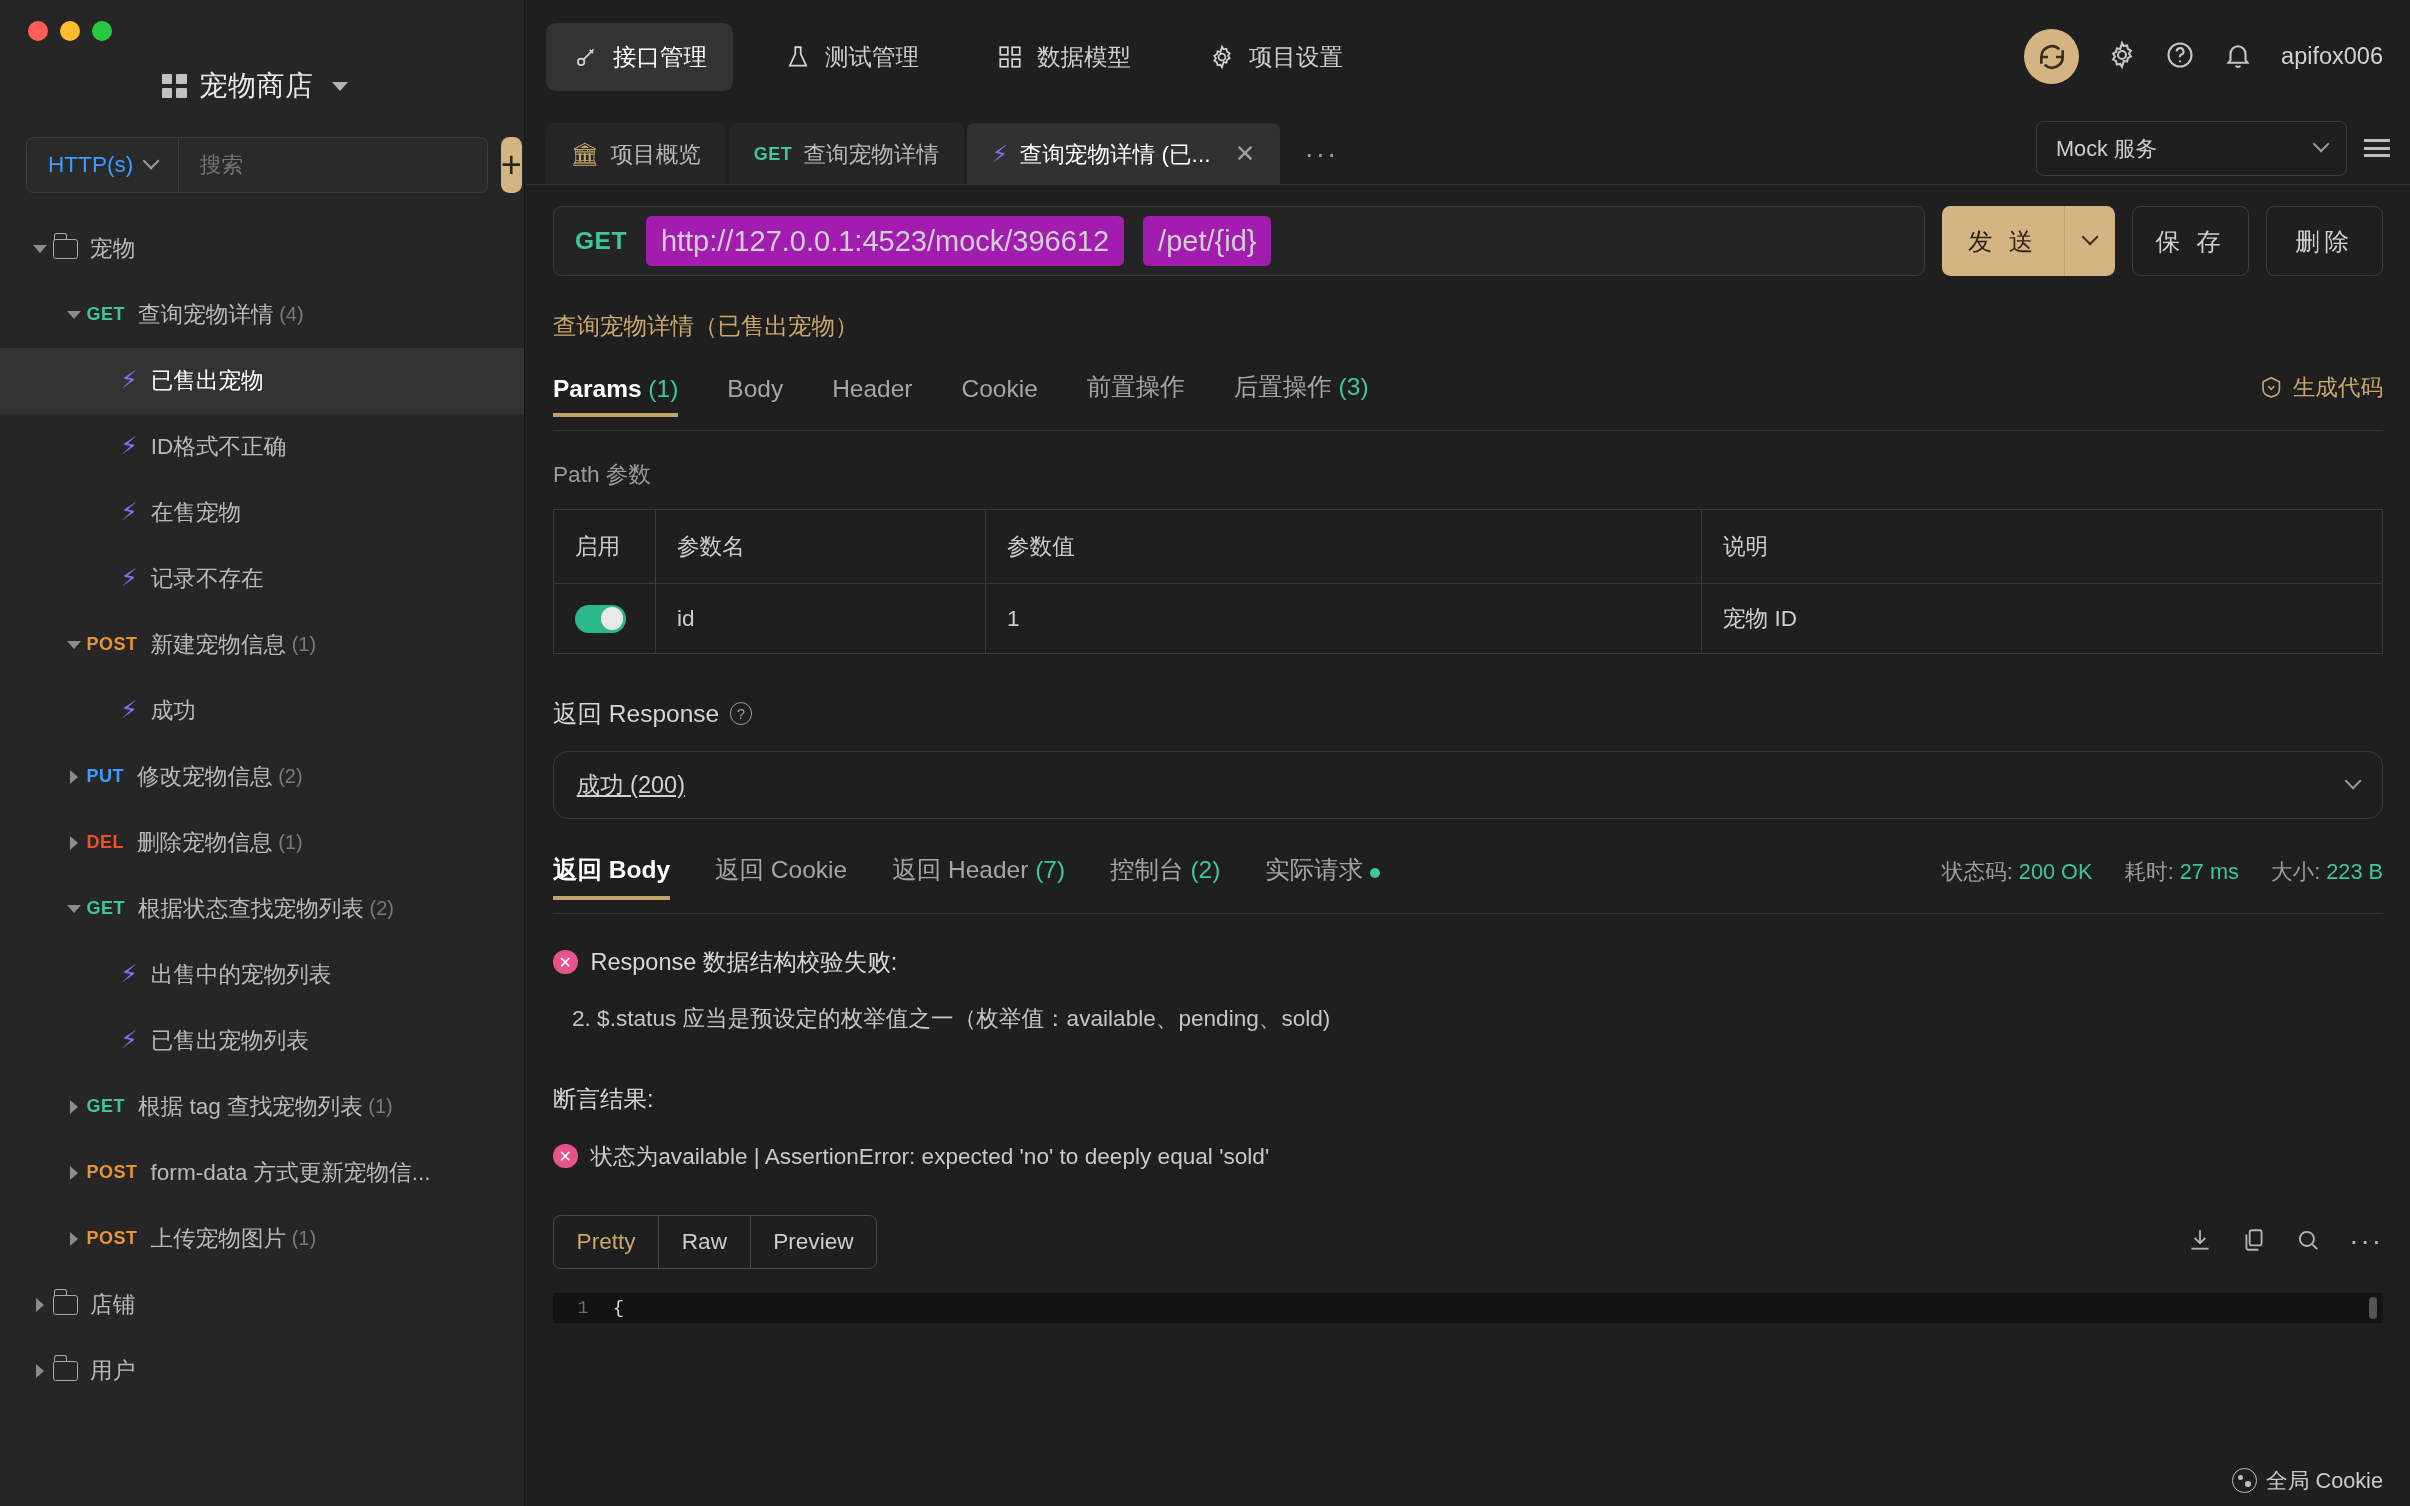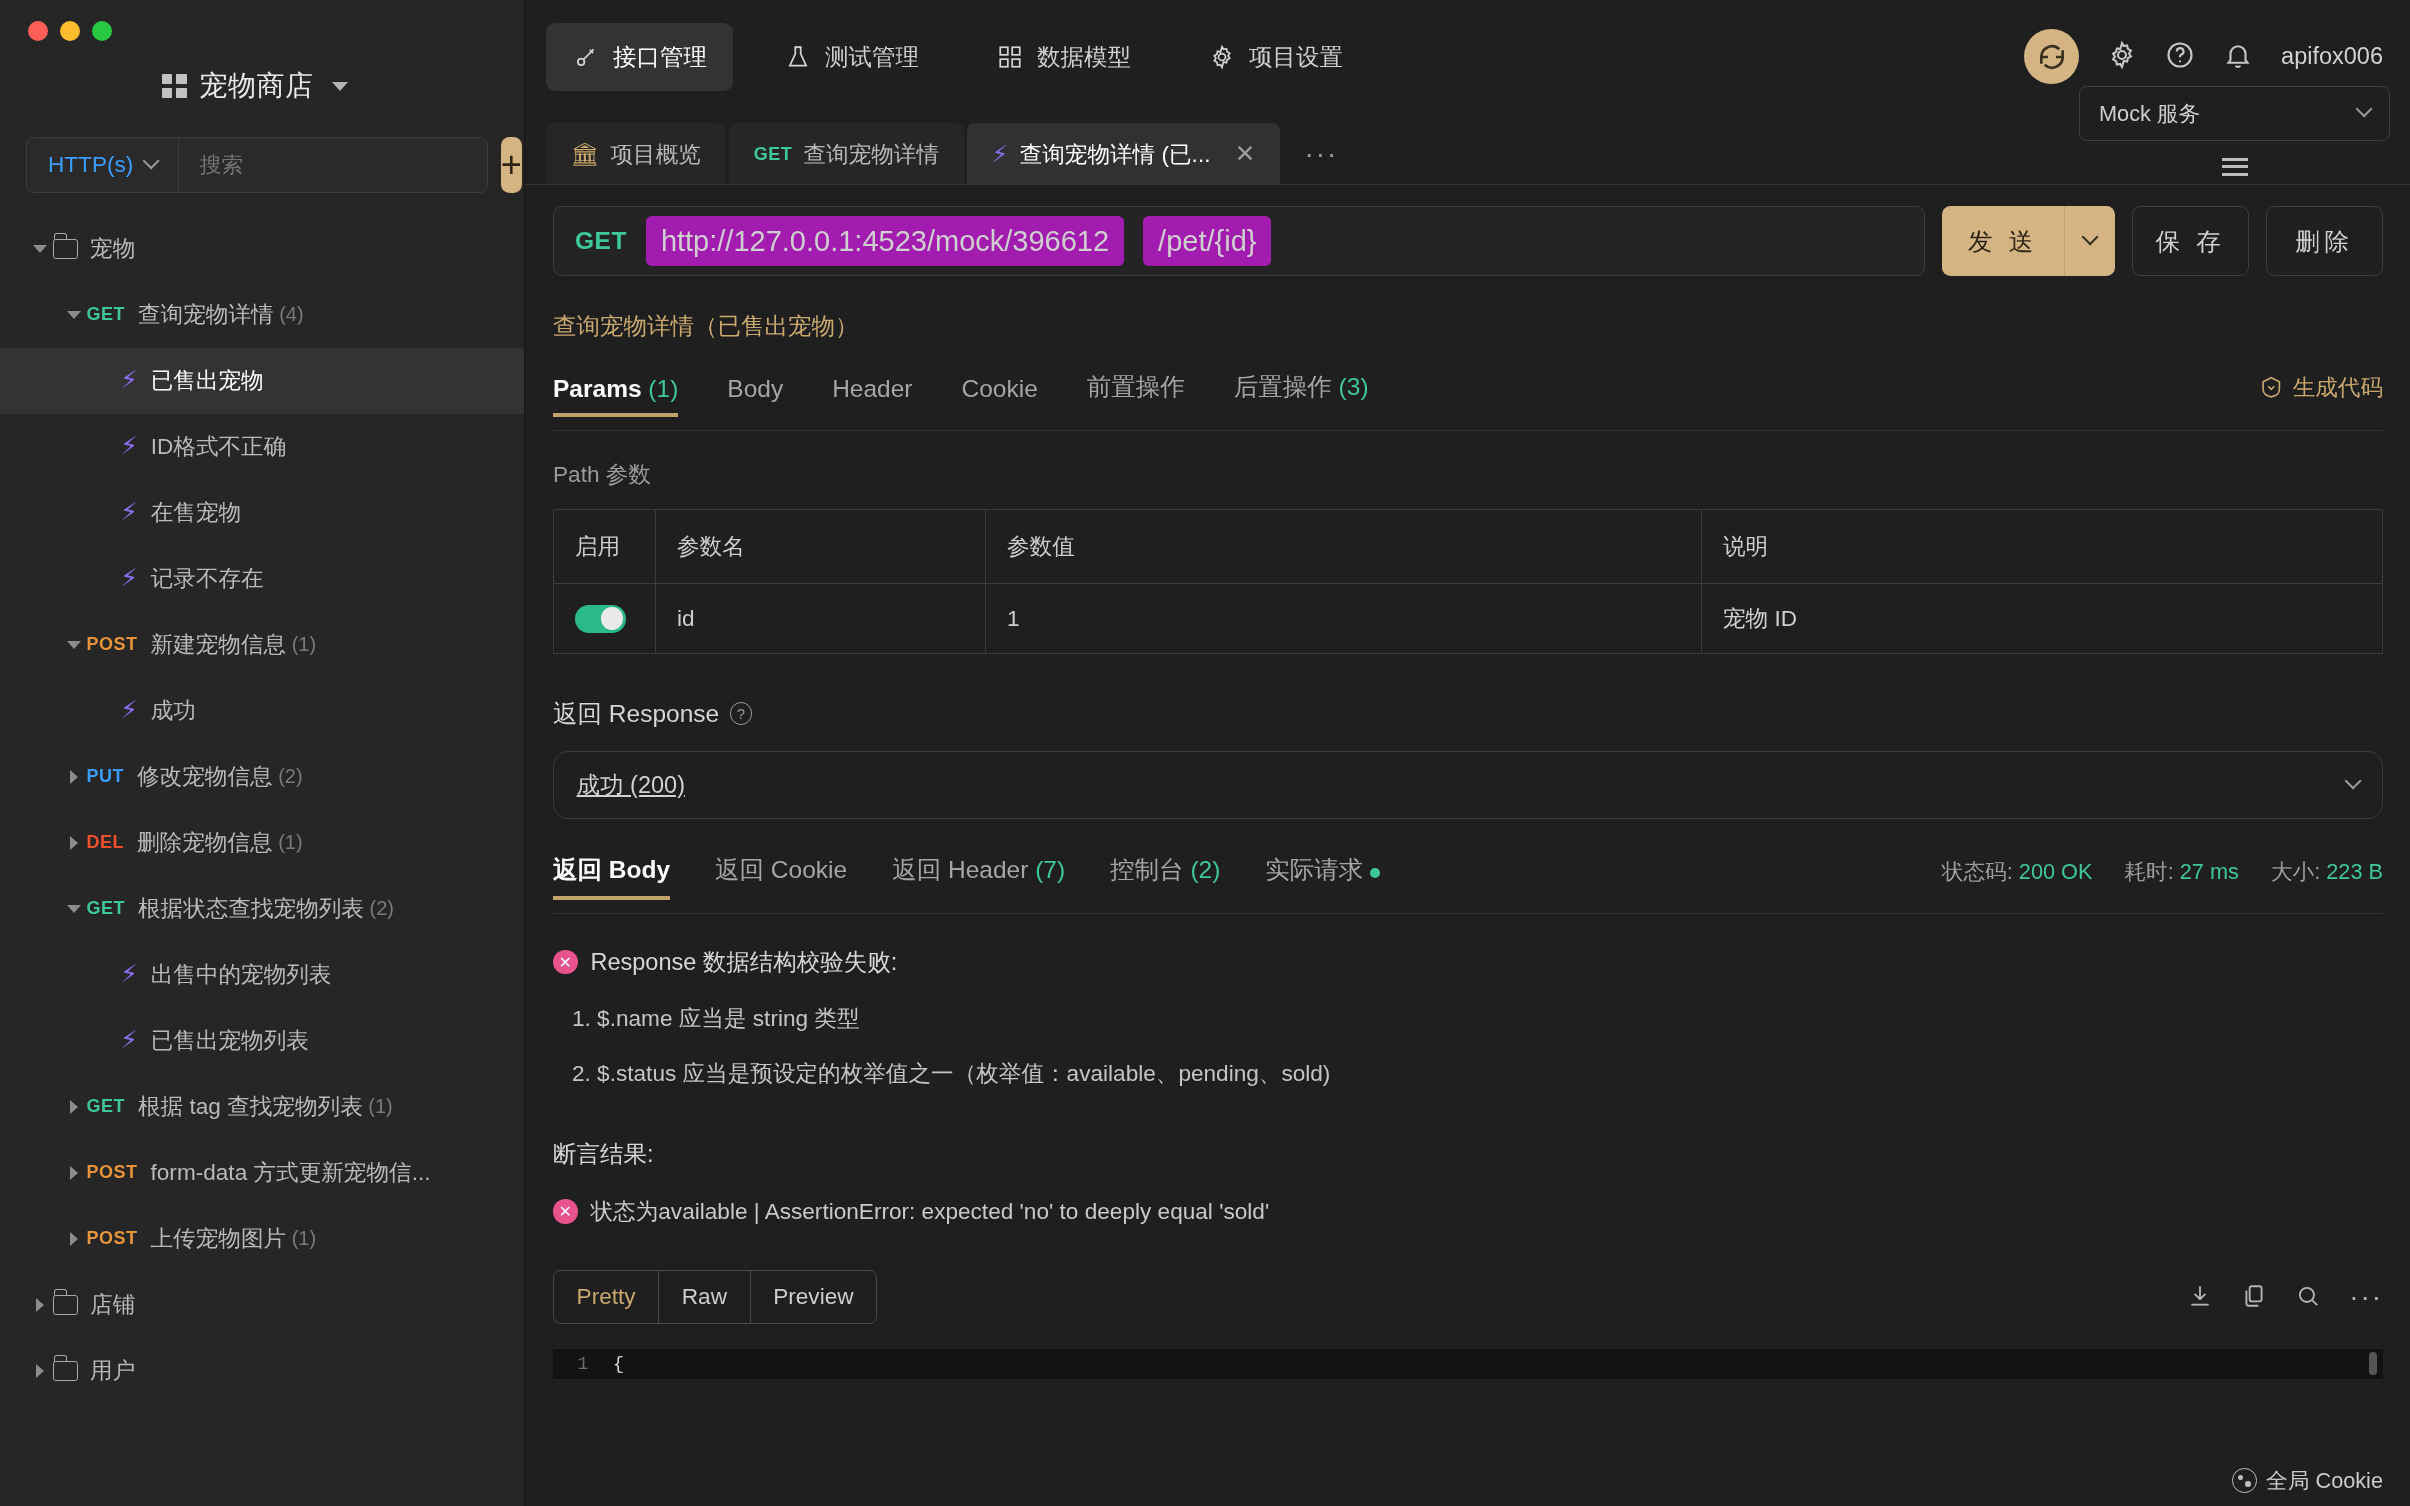--- a/index.html
+++ b/index.html
@@ -105,21 +105,21 @@
     height: 62px; display: flex; align-items: center; gap: 11.3px;
     padding: 0 24.5px; border-radius: 7.5px 7.5px 0 0; background: #262626;
     font-size: 22.6px; color: #b8b8b8; margin-right: 3.8px; position: relative;
   }
   .doc-tab.active { background: #313131; color: #fff; }
   .tab-close { font-size: 24.5px; color: #9e9e9e; margin-left: 13px; line-height: 1; }
   .bank-ico { color: #c9a86a; font-size: 22.6px; }
   .tab-method { font-size: 18px; font-weight: bold; color: #3ec89a; letter-spacing: 0.5px; }
   .tab-bolt { color: #8b6ef0; font-size: 23.5px; }
   .tabs-more { font-size: 28px; color: #9a9a9a; padding: 0 21px 15px 21px; letter-spacing: 1.9px; }
-  .mock-wrap { margin-left: auto; display: flex; align-items: center; gap: 17px; padding-bottom: 9.4px; flex-direction: column; }
+  .mock-wrap { margin-left: auto; display: flex; align-items: center; gap: 17px; padding-bottom: 9.4px; }
   .mock-select {
     width: 311px; height: 55px; border: 0.9px solid #3f3f3f; border-radius: 7.5px;
     display: flex; align-items: center; padding: 0 19px; font-size: 21.7px; color: #cfcfcf;
   }
   .mock-select .chev { margin-left: auto; }
   .list-ico { display: flex; flex-direction: column; gap: 4.7px; }
   .list-ico i { width: 26px; height: 2.8px; background: #bdbdbd; display: block; }
 
   .content { flex: 1; padding: 21px 28px 0 28px; overflow: hidden; }
 
@@ -549,21 +549,20 @@
           <span><span>耗时:</span> <b>27 ms</b></span>
           <span><span>大小:</span> <b>223 B</b></span>
         </div>
       </div>
 
       <div class="err-block">
         <div class="err-head">
           <span class="x-badge">✕</span>
           <span>Response 数据结构校验失败:</span>
         </div>
-        <div class="err-item">1. $.name 应当是 string 类型</div>
         <div class="err-item">2. $.status 应当是预设定的枚举值之一（枚举值：available、pending、sold)</div>
 
         <div class="assert-head">断言结果:</div>
         <div class="assert-row">
           <span class="x-badge">✕</span>
           <span>状态为available | AssertionError: expected 'no' to deeply equal 'sold'</span>
         </div>
       </div>
 
       <div class="pretty-row">

